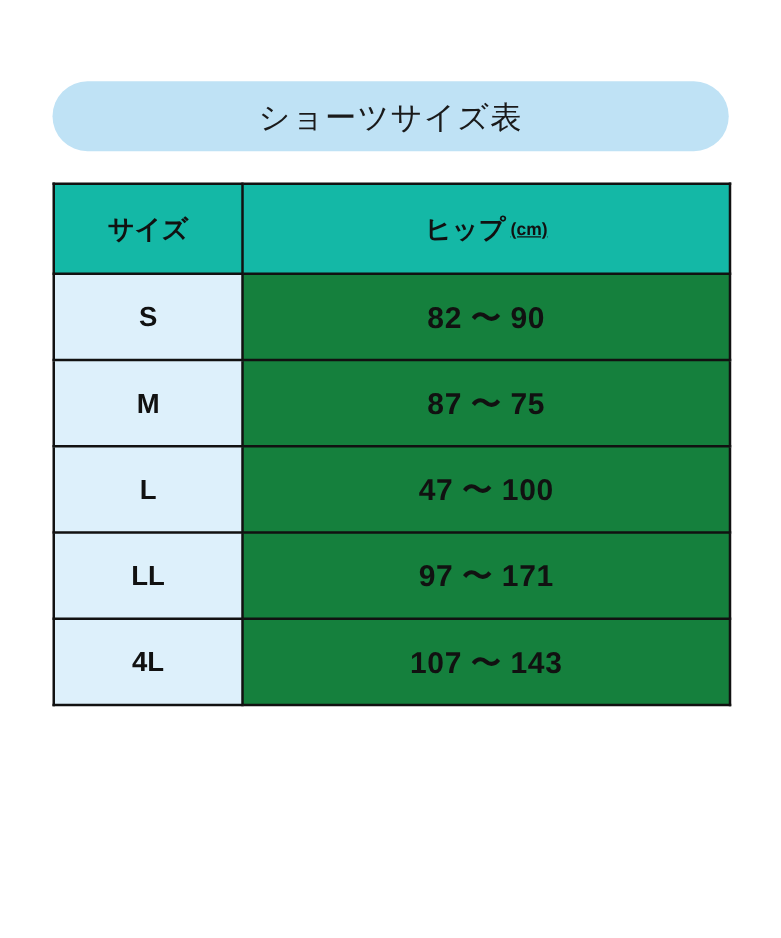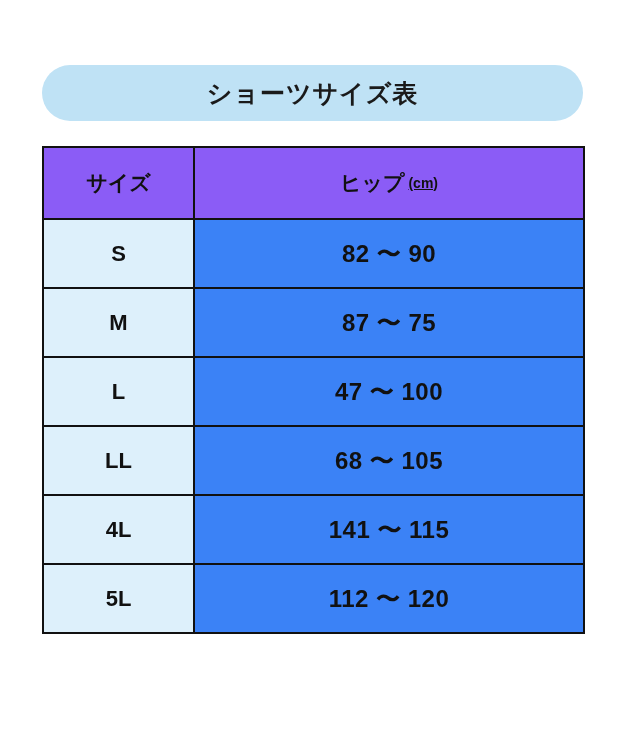--- a/index.html
+++ b/index.html
@@ -30,21 +30,21 @@
     height: 56px;
     background: #bfe2f5;
     border-radius: 28px;
     display: flex;
     align-items: center;
     justify-content: center;
   }
 
   .title-text {
     font-size: 25px;
-    font-weight: bold;
+    font-weight: normal;
     letter-spacing: 1px;
     color: #1a1a1a;
     white-space: nowrap;
   }
 
   .size-table {
     position: absolute;
     left: 42px;
     top: 146px;
     width: 541px;
@@ -57,39 +57,39 @@
     border: 2px solid #111111;
     text-align: center;
     vertical-align: middle;
     padding: 0;
   }
 
   .col-size { width: 151px; }
   .col-hip  { width: 390px; }
 
   thead th {
-    background: #8b5cf6;
+    background: #14b8a6;
     height: 70px;
     font-size: 21px;
     font-weight: bold;
   }
 
   .unit {
     font-size: 14px;
     font-weight: bold;
     vertical-align: 2px;
     margin-left: 4px;
     text-decoration: underline;
   }
 
   tbody td {
     height: 67px;
     font-size: 24px;
     font-weight: bold;
-    background: #3b82f6;
+    background: #15803d;
   }
 
   tbody td.size-cell {
     background: #ddf0fb;
     font-size: 22px;
   }
 
   .val {
     letter-spacing: 0.5px;
     white-space: nowrap;
@@ -125,26 +125,22 @@
       <tr>
         <td class="size-cell">M</td>
         <td><span class="val">87 〜 75</span></td>
       </tr>
       <tr>
         <td class="size-cell">L</td>
         <td><span class="val">47 〜 100</span></td>
       </tr>
       <tr>
         <td class="size-cell">LL</td>
-        <td><span class="val">68 〜 105</span></td>
+        <td><span class="val">97 〜 171</span></td>
       </tr>
       <tr>
         <td class="size-cell">4L</td>
-        <td><span class="val">141 〜 115</span></td>
-      </tr>
-      <tr>
-        <td class="size-cell">5L</td>
-        <td><span class="val">112 〜 120</span></td>
+        <td><span class="val">107 〜 143</span></td>
       </tr>
     </tbody>
   </table>
 
 </div>
 
 </body></html>

